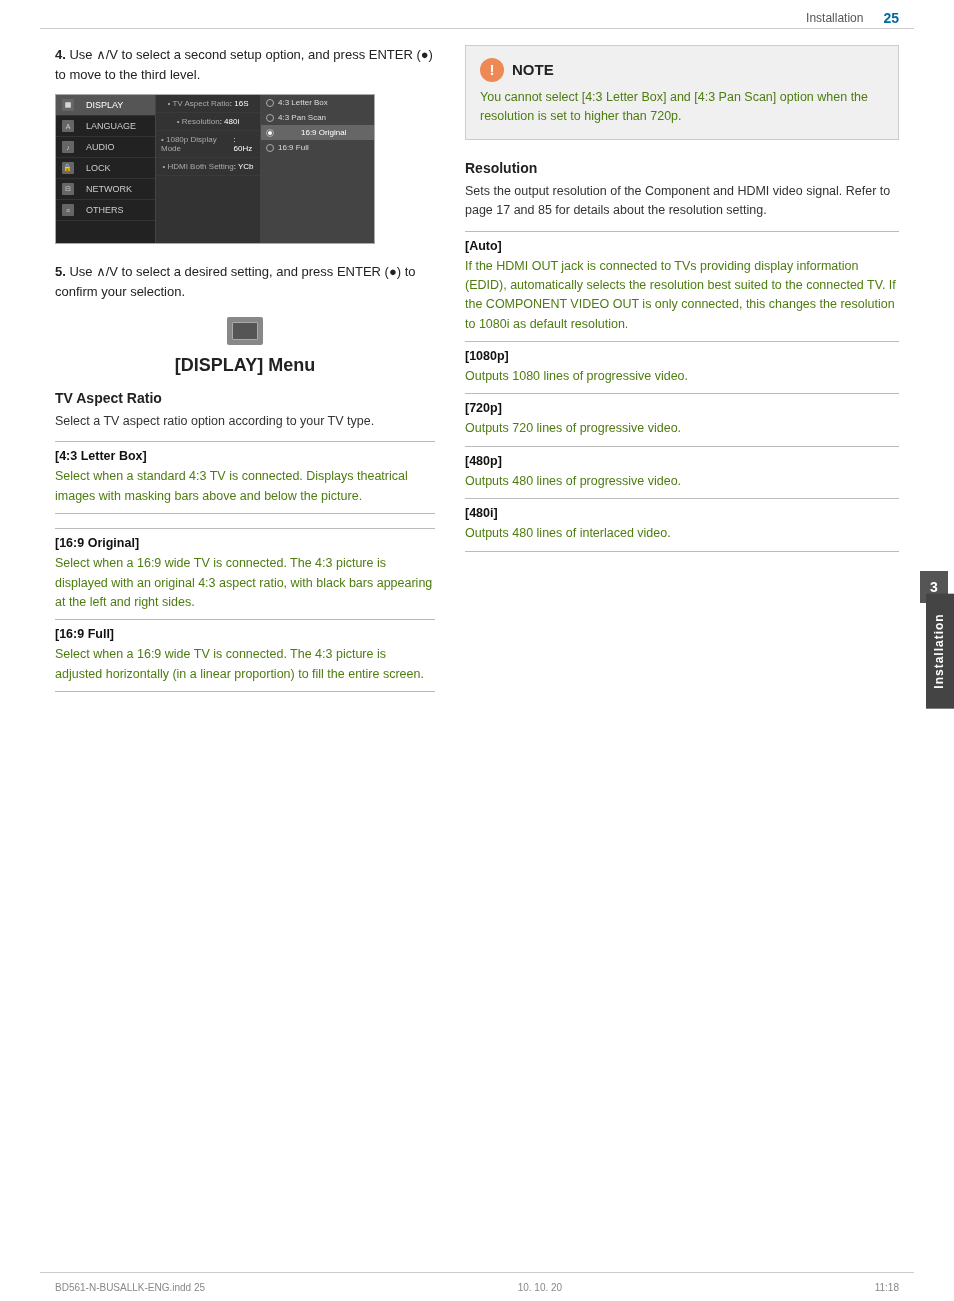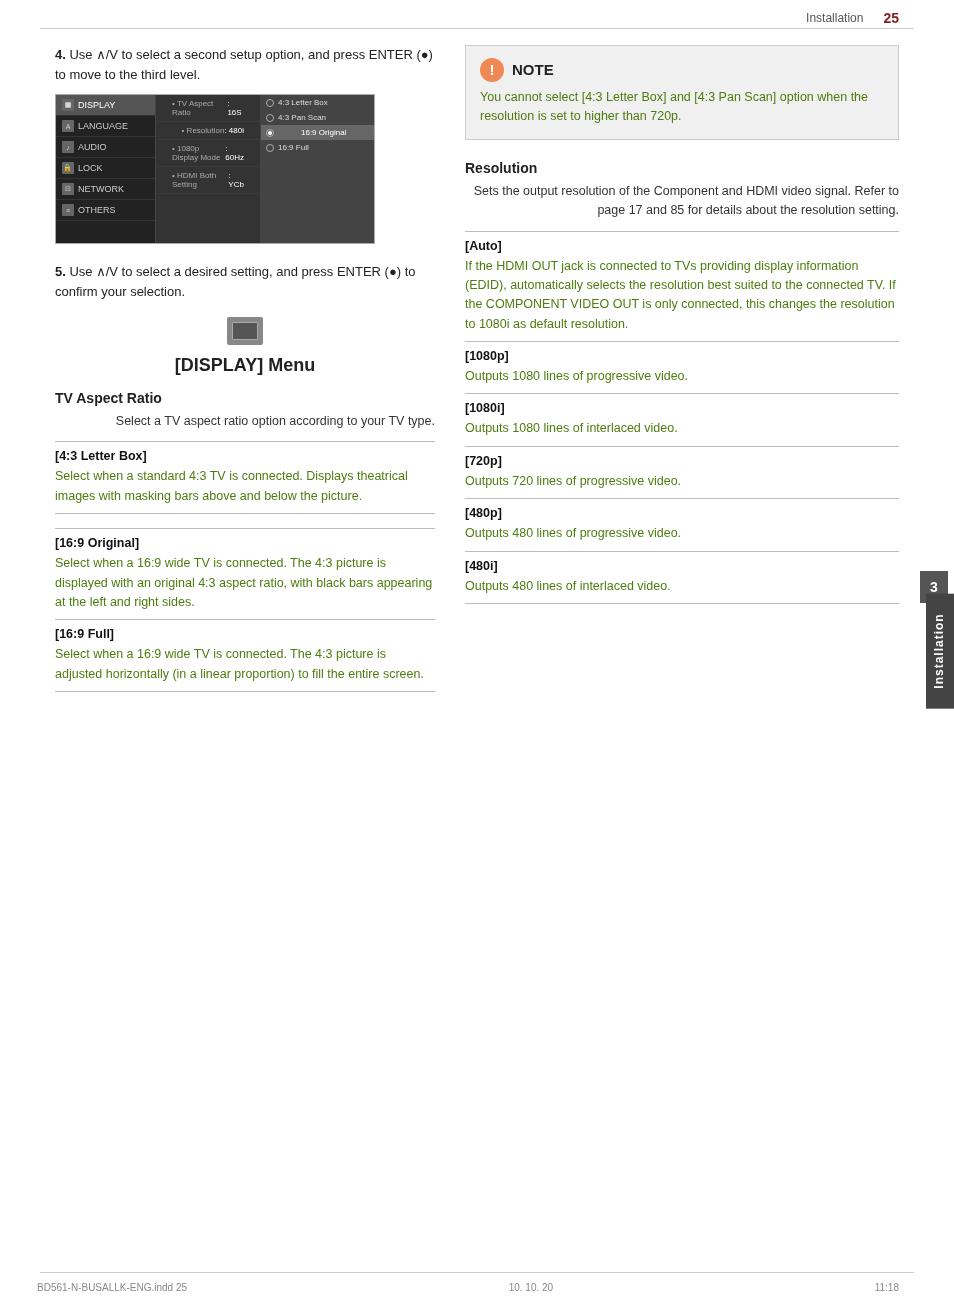--- a/index.html
+++ b/index.html
@@ -38,21 +38,21 @@
       font-size: 12px;
       color: #555;
     }
     .page-header .section-title {
       font-size: 12px;
       color: #555;
     }
     .page-header .page-number {
       font-size: 14px;
       font-weight: bold;
-      color: #7f1d1d;
+      color: #0369a1;
     }
 
     
     .side-tab {
       position: absolute;
       right: 0;
       top: 50%;
       transform: translateY(-50%);
       width: 28px;
       background: #444;
@@ -127,21 +127,21 @@
 
     .menu-left-panel {
       width: 100px;
       background: #222;
       border-right: 1px solid #444;
     }
 
     .menu-item {
       display: flex;
       align-items: center;
-      gap: 4px;
+      gap: 12px;
       padding: 4px 6px;
       font-size: 9px;
       color: #ccc;
       border-bottom: 1px solid #333;
     }
     .menu-item.active {
       background: #555;
       color: #fff;
     }
     .menu-icon {
@@ -156,22 +156,22 @@
     }
 
     .menu-middle-panel {
       width: 105px;
       background: #333;
       border-right: 1px solid #444;
     }
 
     .menu-mid-item {
       display: flex;
-      justify-content: flex-end;
-      padding: 4px 16px;
+      justify-content: center;
+      padding: 4px 5px;
       font-size: 8px;
       color: #ccc;
       border-bottom: 1px solid #3a3a3a;
     }
     .menu-mid-item .label { color: #aaa; font-size: 8px; }
     .menu-mid-item .value { color: #fff; font-size: 8px; }
 
     .menu-right-panel {
       flex: 1;
       background: #444;
@@ -213,21 +213,20 @@
       font-weight: bold;
       margin-bottom: 6px;
       margin-top: 4px;
     }
 
     .section-desc {
       font-size: 12.5px;
       line-height: 1.55;
       margin-bottom: 10px;
       color: #333;
-      text-align: right;
     }
 
     
     .sub-section {
       border-top: 1px solid #bbb;
       padding-top: 7px;
       padding-bottom: 7px;
       margin-bottom: 0;
     }
     .sub-section:last-child {
@@ -310,21 +309,21 @@
     }
     .display-menu-title {
       font-size: 18px;
       font-weight: bold;
     }
 
     
     .page-footer {
       position: absolute;
       bottom: 8px;
-      left: 37px;
+      left: 55px;
       right: 55px;
       display: flex;
       justify-content: space-between;
       font-size: 10px;
       color: #888;
     }
   </style>
 </head>
 <body>
 
@@ -467,24 +466,20 @@
 
     <div class="sub-section">
       <div class="sub-title">[Auto]</div>
       <div class="sub-desc">If the HDMI OUT jack is connected to TVs providing display information (EDID), automatically selects the resolution best suited to the connected TV. If the COMPONENT VIDEO OUT is only connected, this changes the resolution to 1080i as default resolution.</div>
     </div>
     <div class="sub-section">
       <div class="sub-title">[1080p]</div>
       <div class="sub-desc">Outputs 1080 lines of progressive video.</div>
     </div>
     <div class="sub-section">
-      <div class="sub-title">[1080i]</div>
-      <div class="sub-desc">Outputs 1080 lines of interlaced video.</div>
-    </div>
-    <div class="sub-section">
       <div class="sub-title">[720p]</div>
       <div class="sub-desc">Outputs 720 lines of progressive video.</div>
     </div>
     <div class="sub-section">
       <div class="sub-title">[480p]</div>
       <div class="sub-desc">Outputs 480 lines of progressive video.</div>
     </div>
     <div class="sub-section">
       <div class="sub-title">[480i]</div>
       <div class="sub-desc">Outputs 480 lines of interlaced video.</div>

